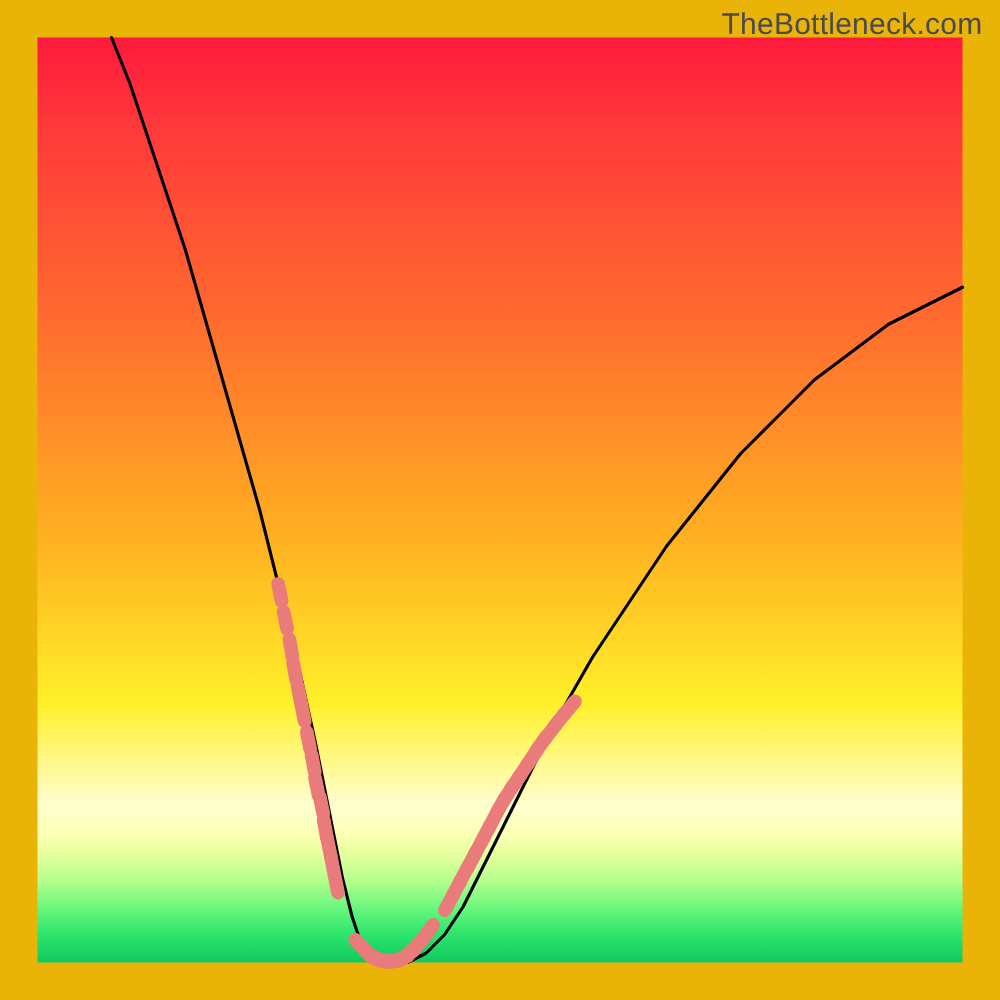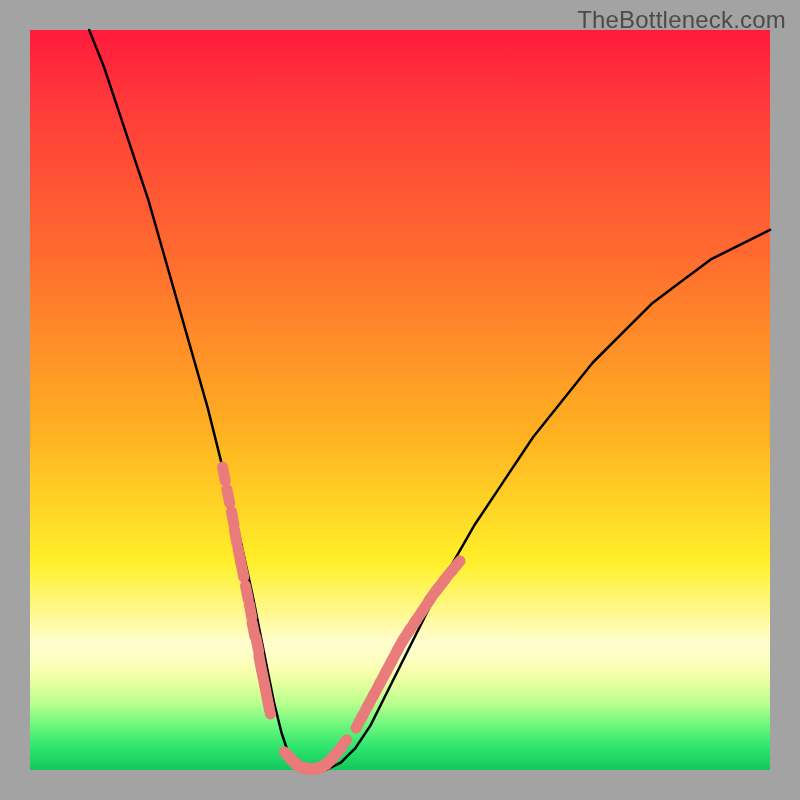--- a/index.html
+++ b/index.html
@@ -8,21 +8,21 @@
     width: 800px;
     height: 800px;
     overflow: hidden;
     font-family: Arial, Helvetica, sans-serif;
     background: #000;
   }
   .outer {
     position: relative;
     width: 800px;
     height: 800px;
-    background: #a3a3a3;
+    background: #eab308;
   }
   .plot {
     position: absolute;
     left: 30px;
     top: 30px;
     width: 740px;
     height: 740px;
     
     background: linear-gradient(
       to bottom,

